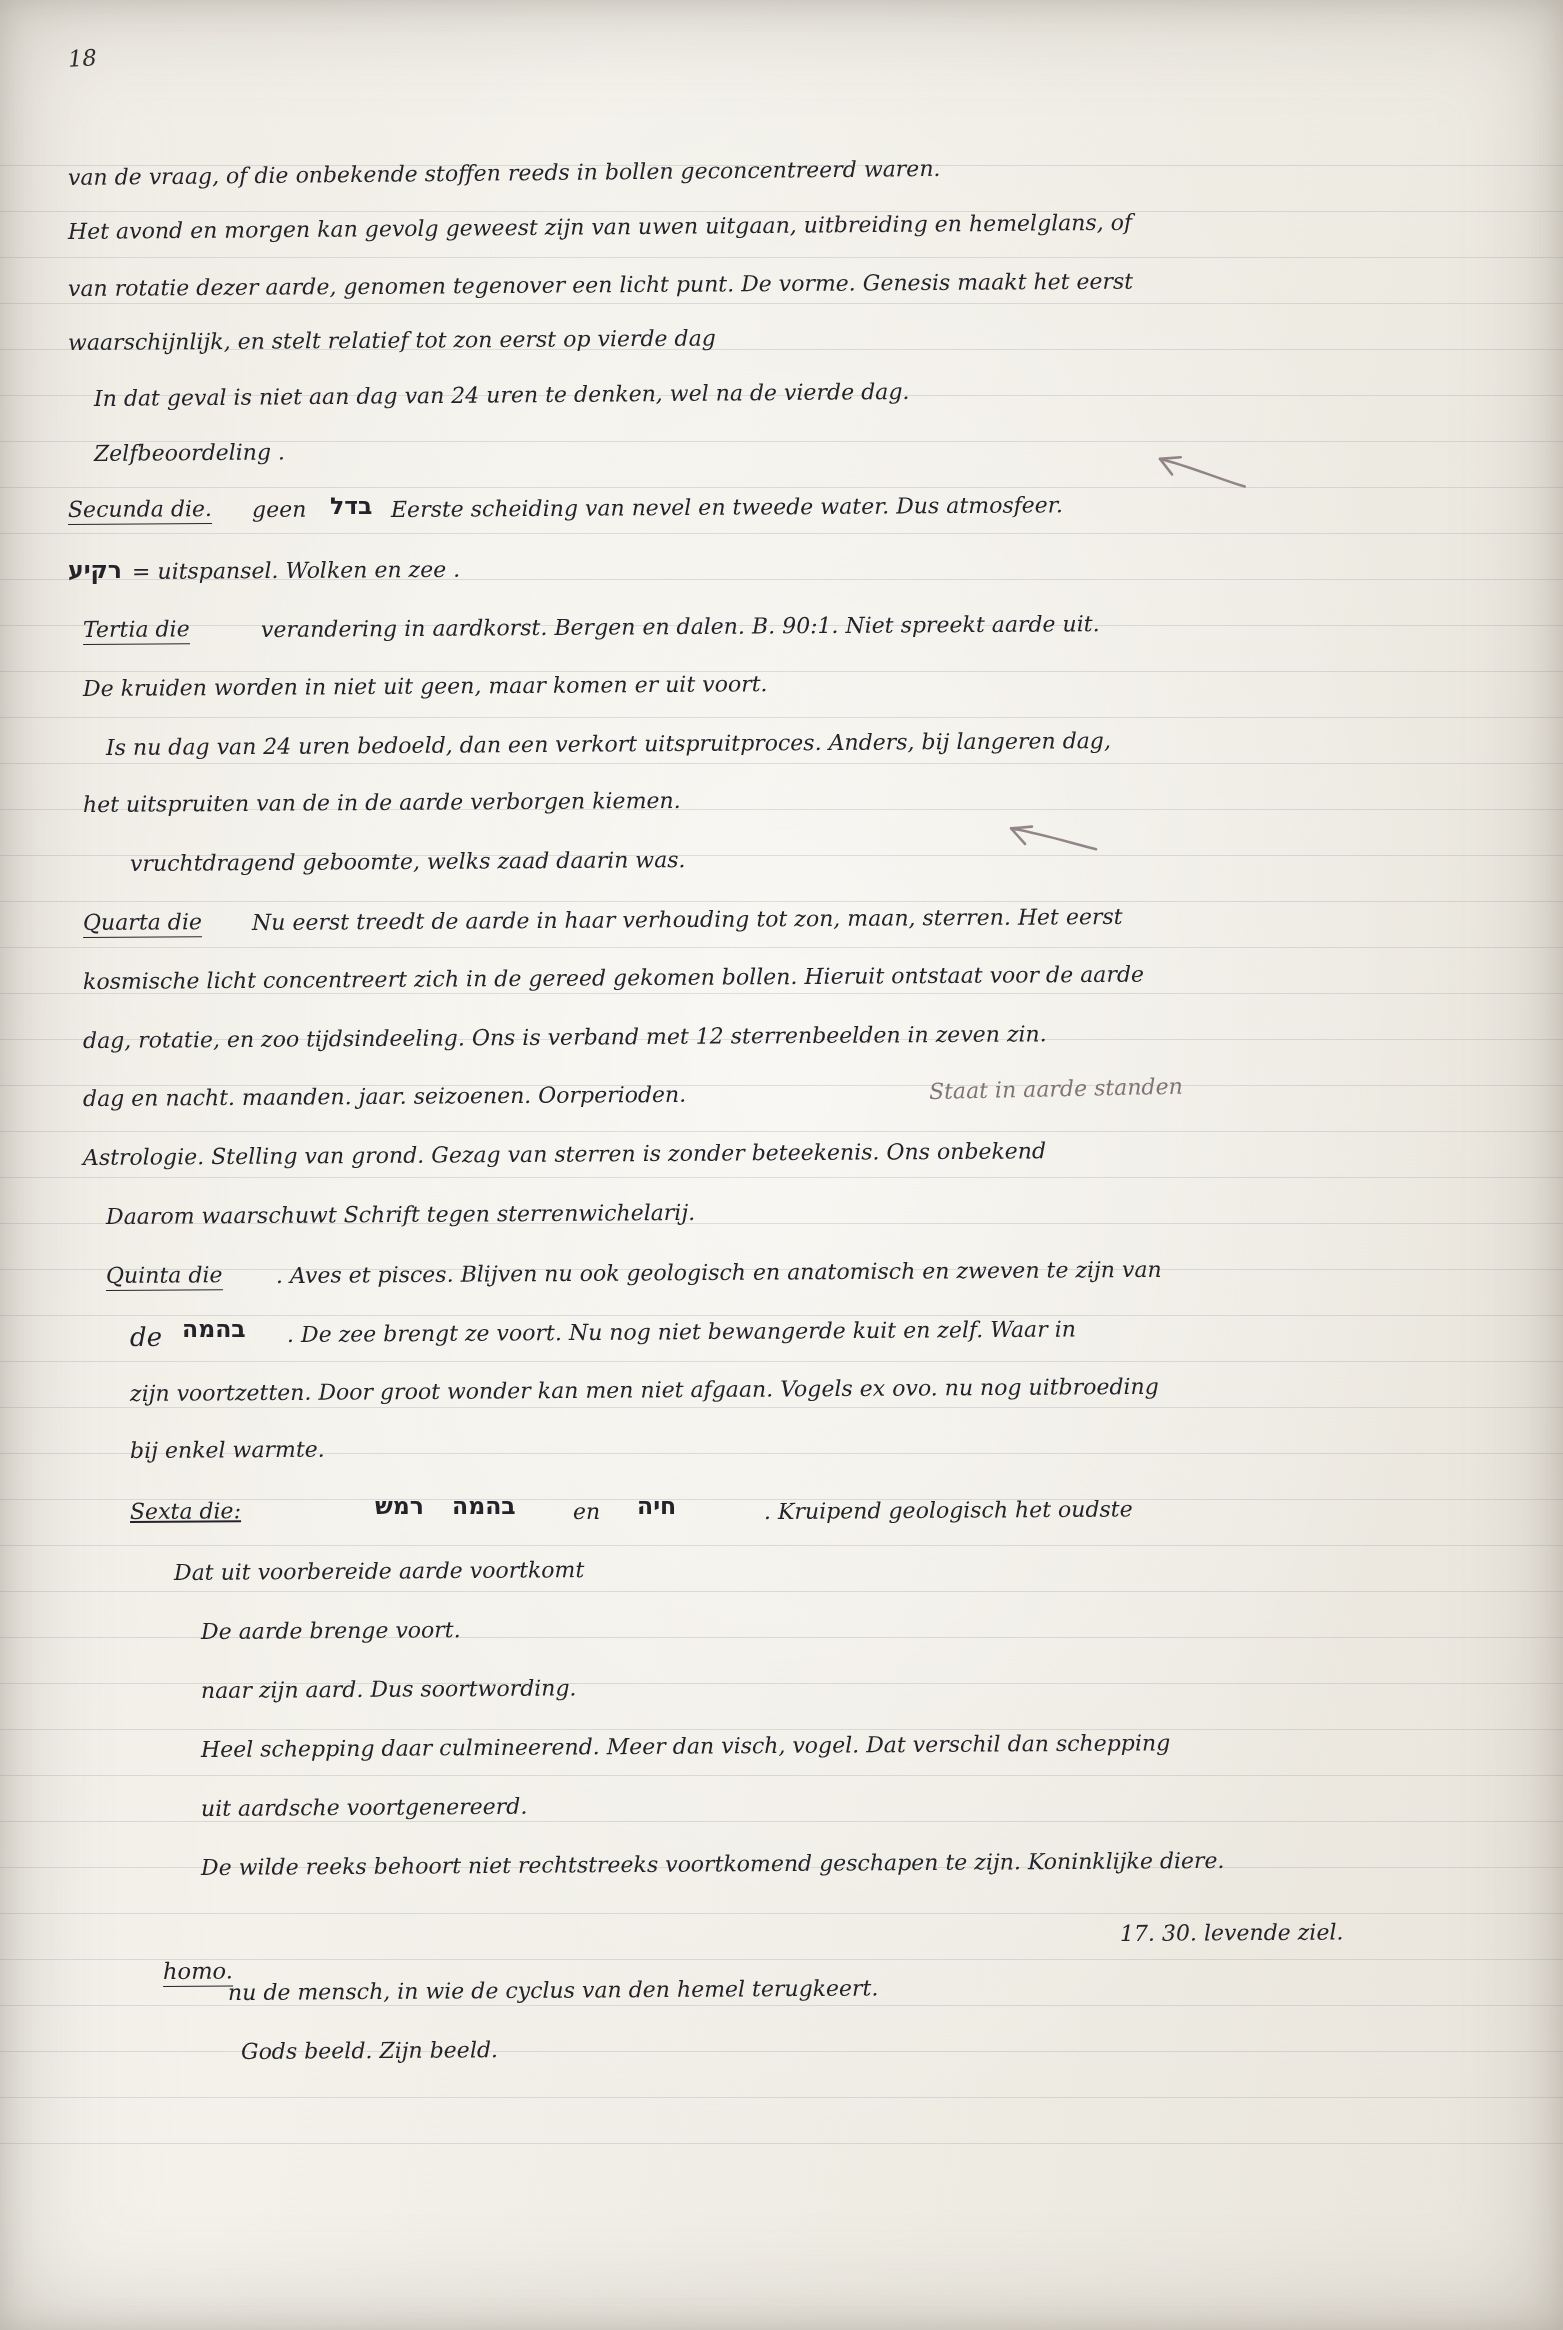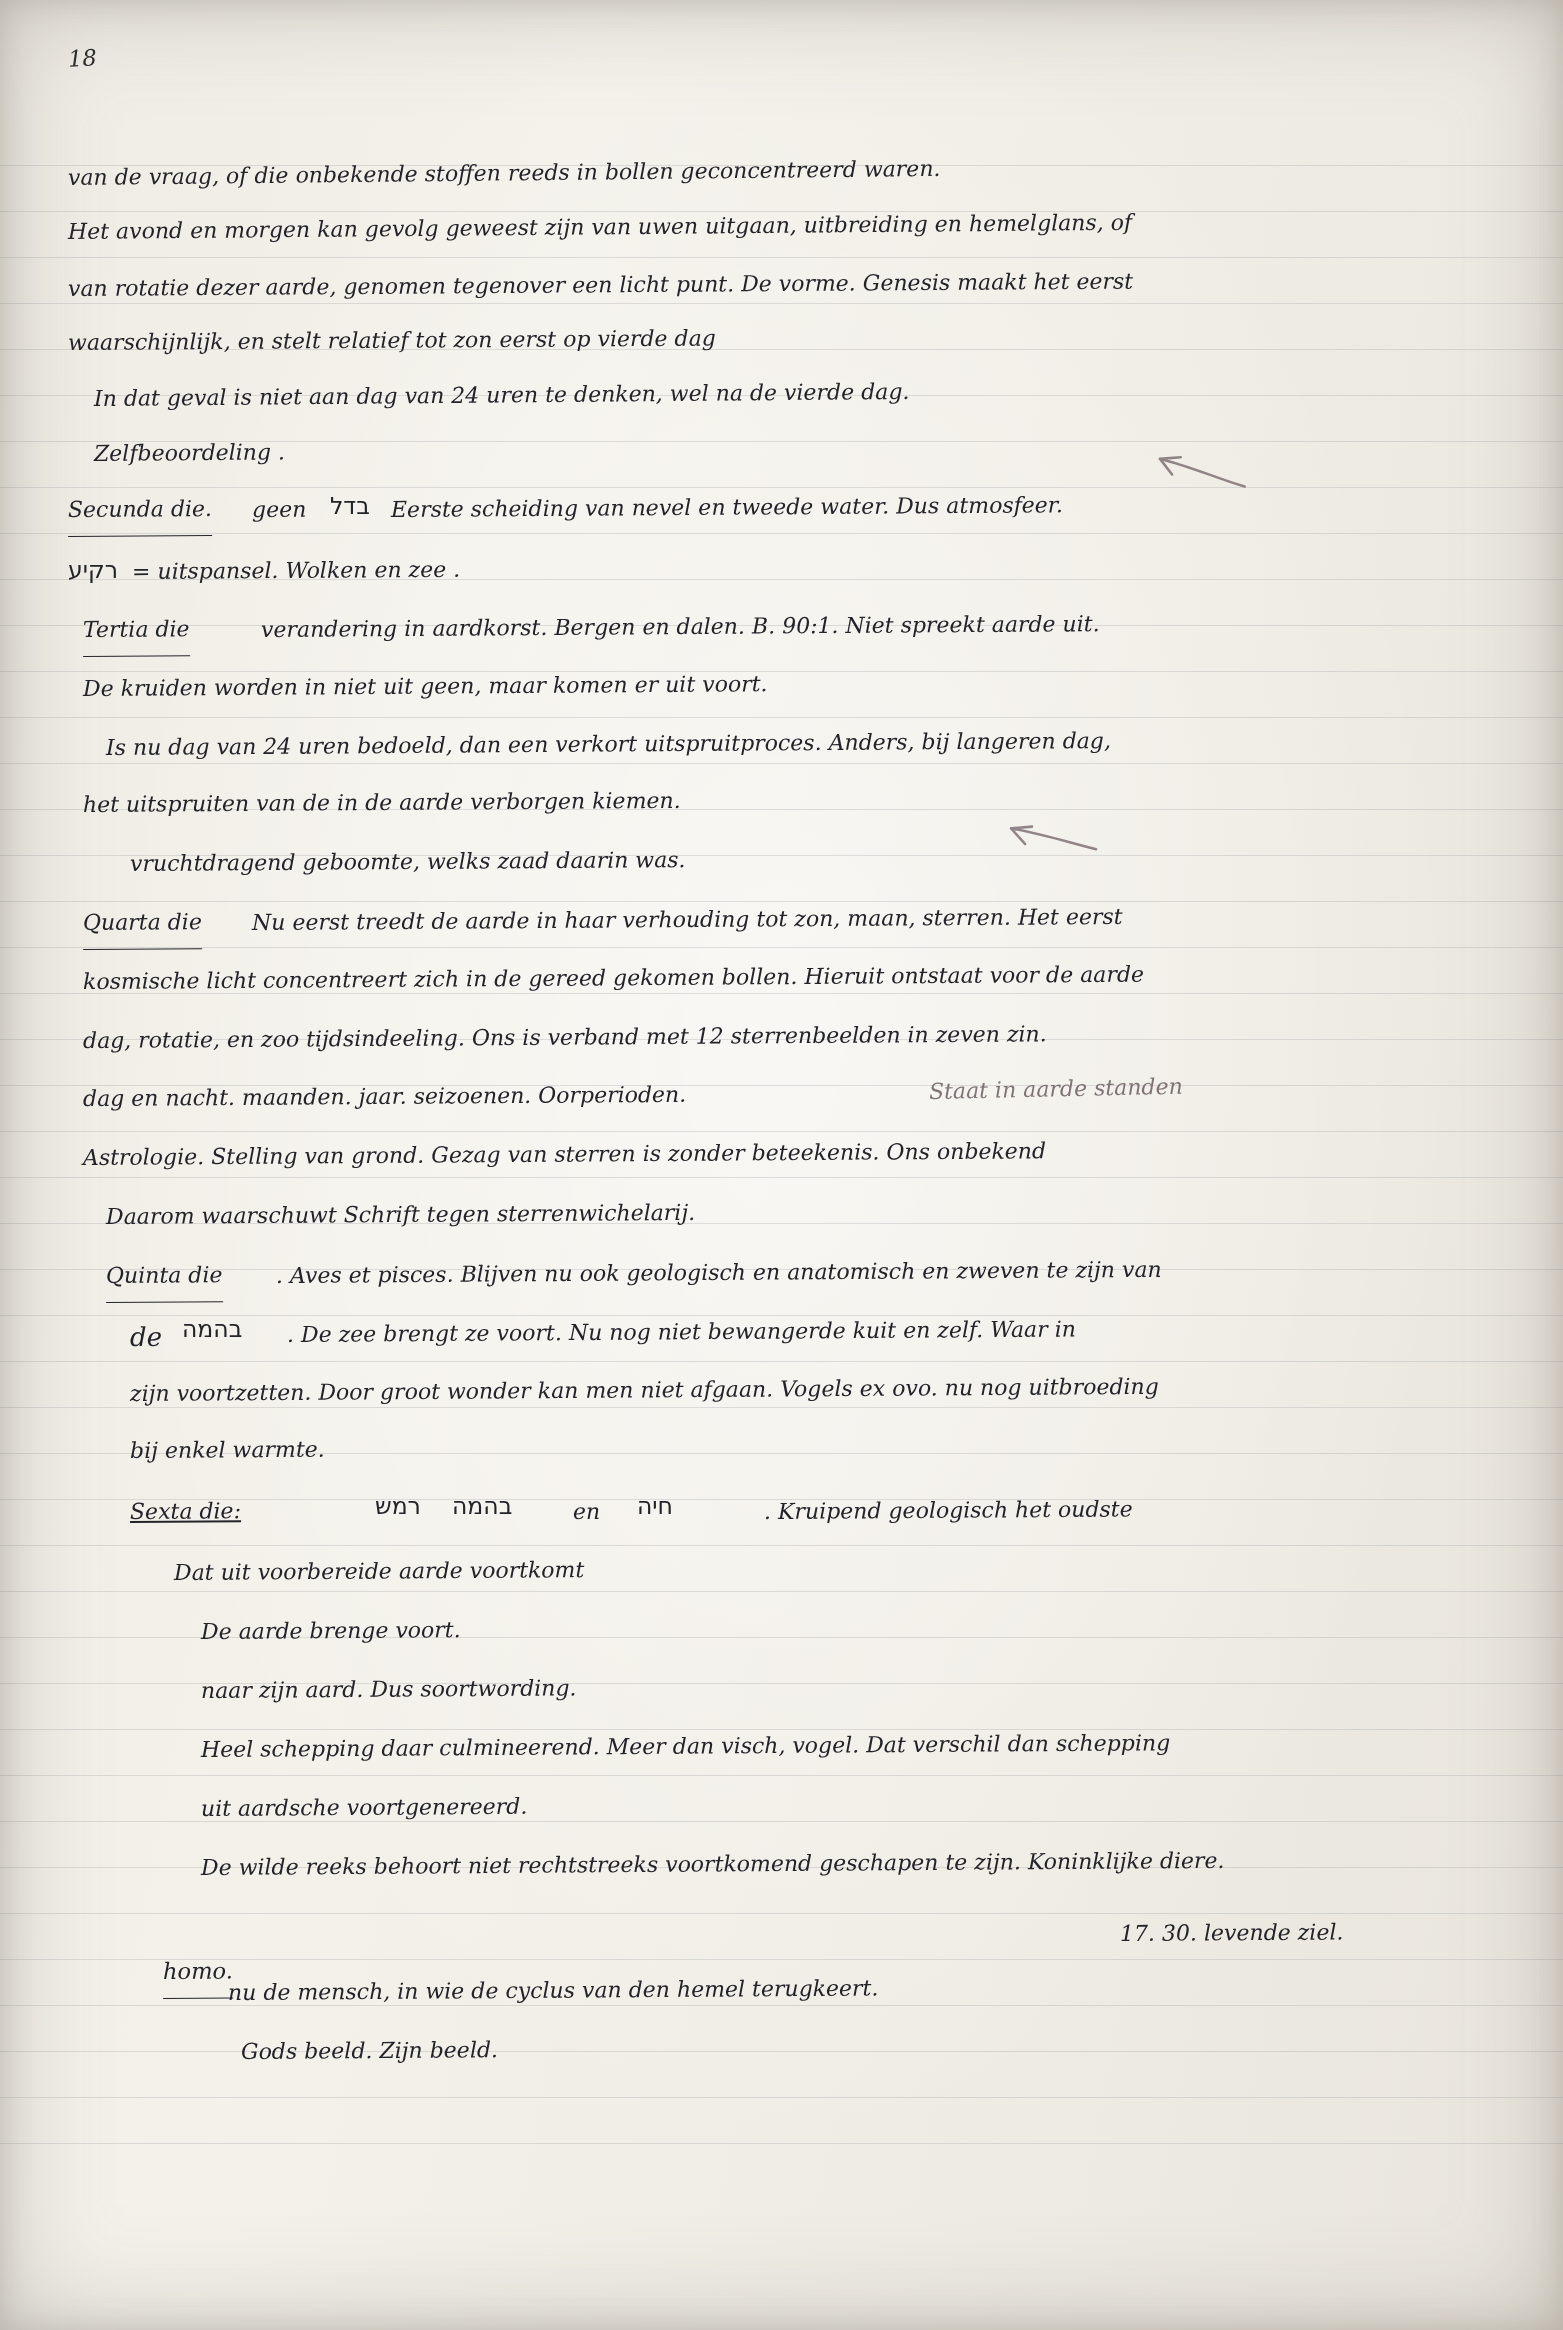--- a/index.html
+++ b/index.html
@@ -67,24 +67,25 @@
     font-size: 22px;
     white-space: nowrap;
     transform-origin: left center;
   }
   .heb {
     font-family: "DejaVu Sans", sans-serif;
     font-style: normal;
     direction: rtl;
     unicode-bidi: isolate;
     font-size: 22.6px;
+    font-weight: bold;
   }
   .u {
     border-bottom: 1.4px solid #23232a;
-    padding-bottom: 14px;
+    padding-bottom: 2px;
   }
   .pencil {
     color: #6d5e63;
     opacity: 0.85;
   }
   .arrow {
     position: absolute;
     color: #7a6a70;
     opacity: 0.8;
   }

